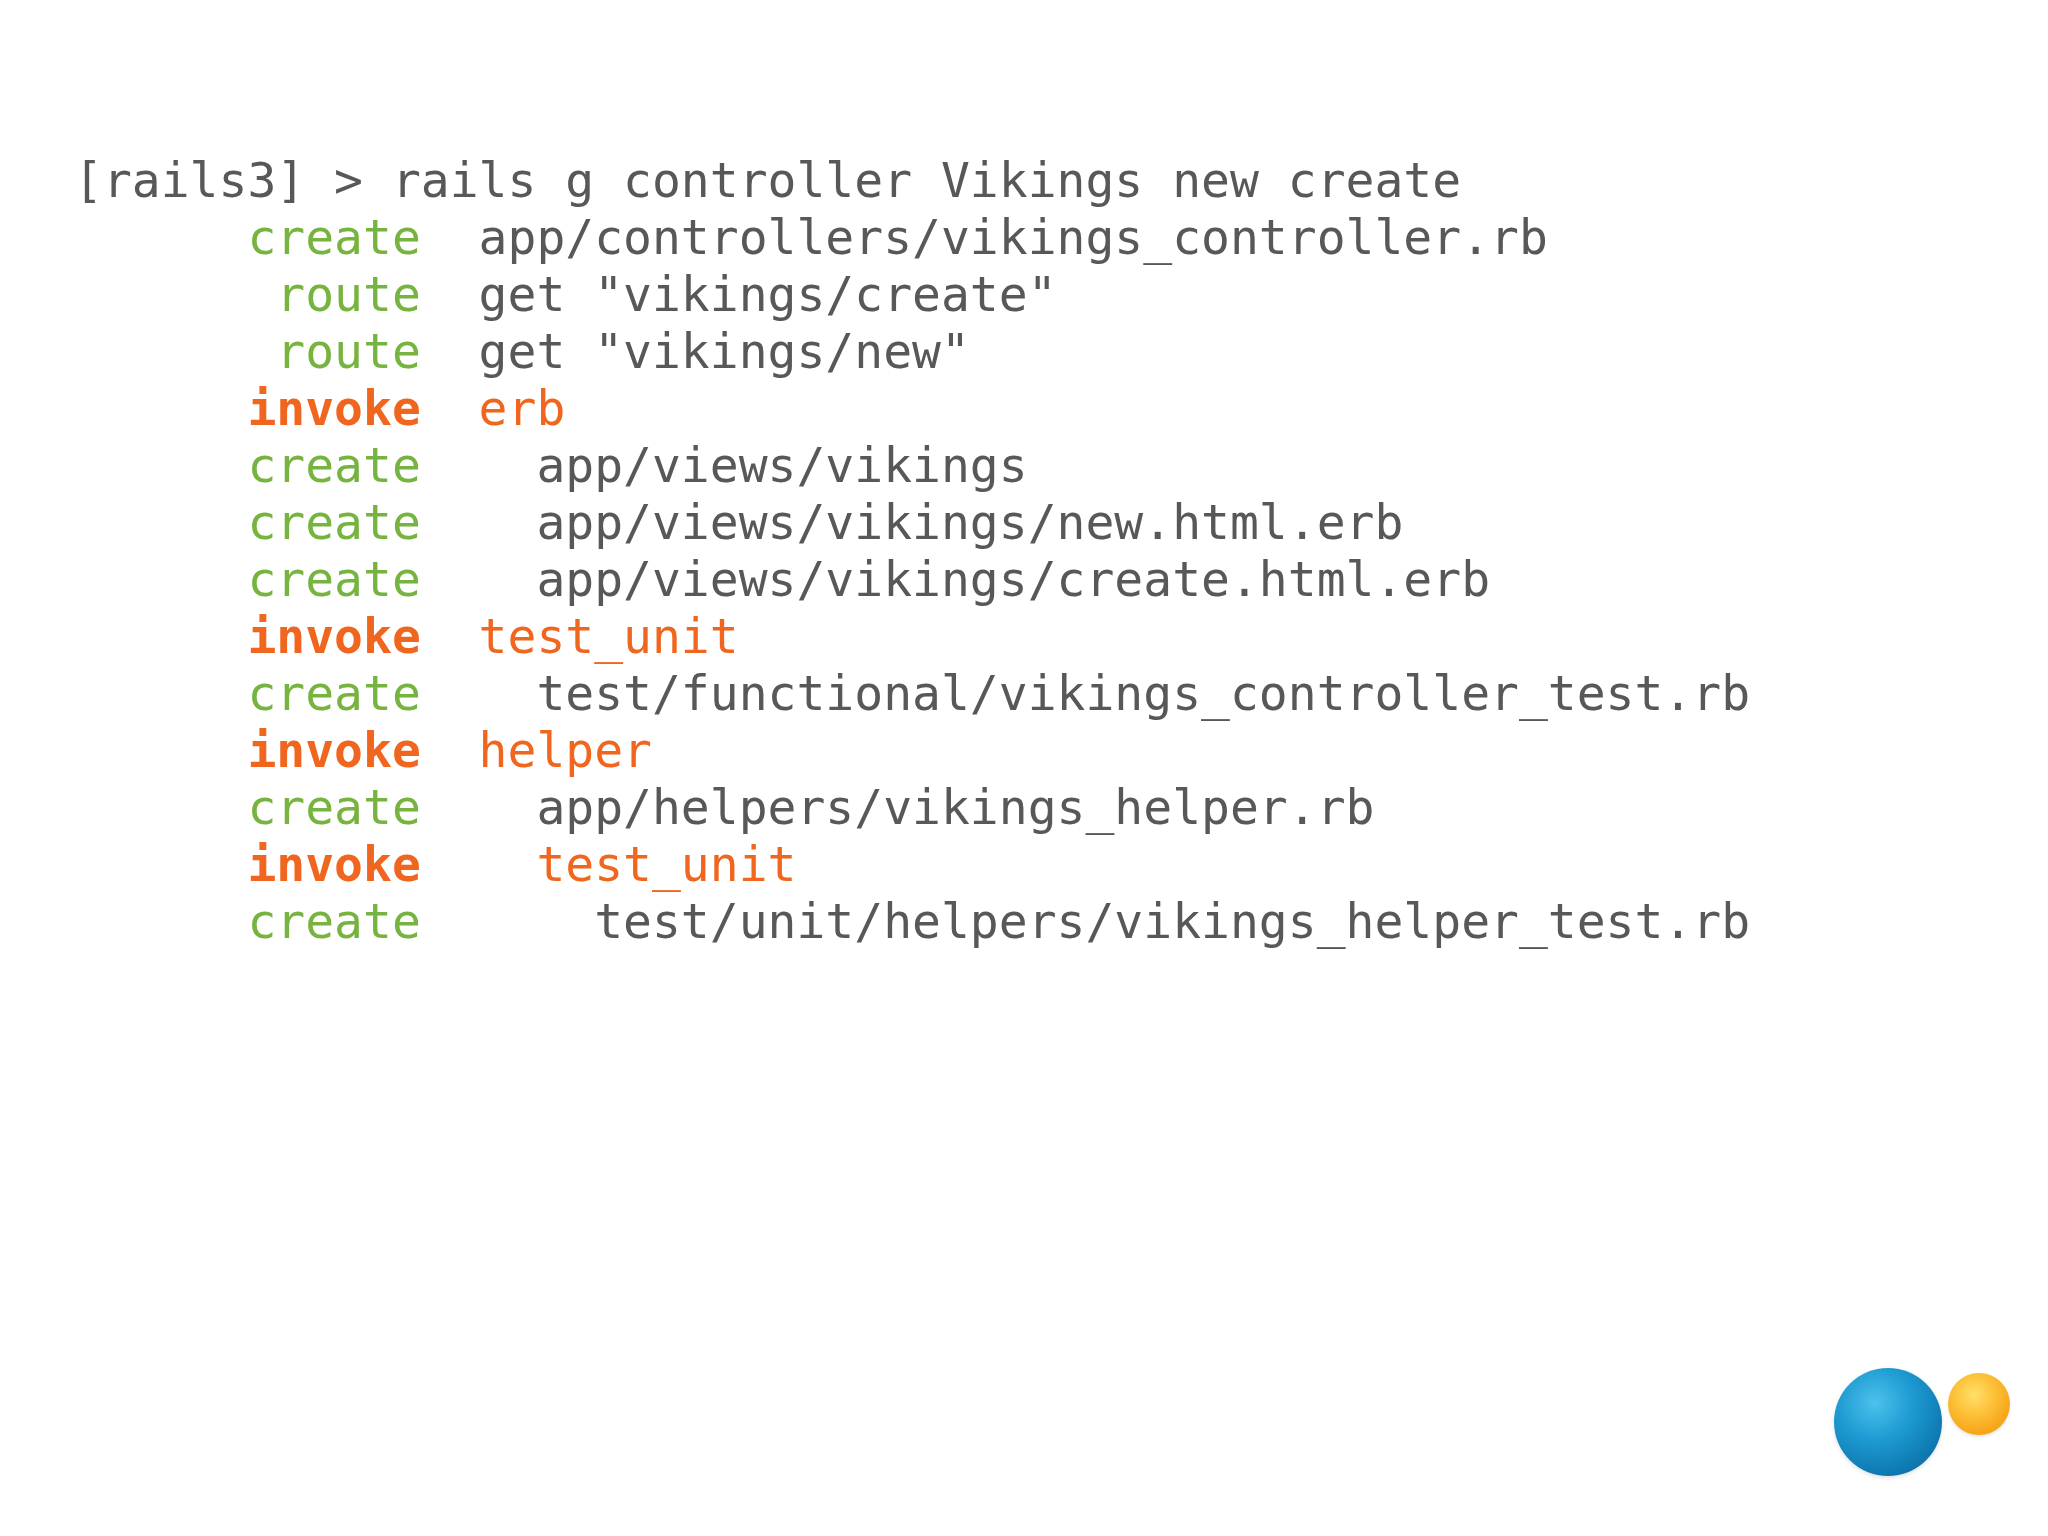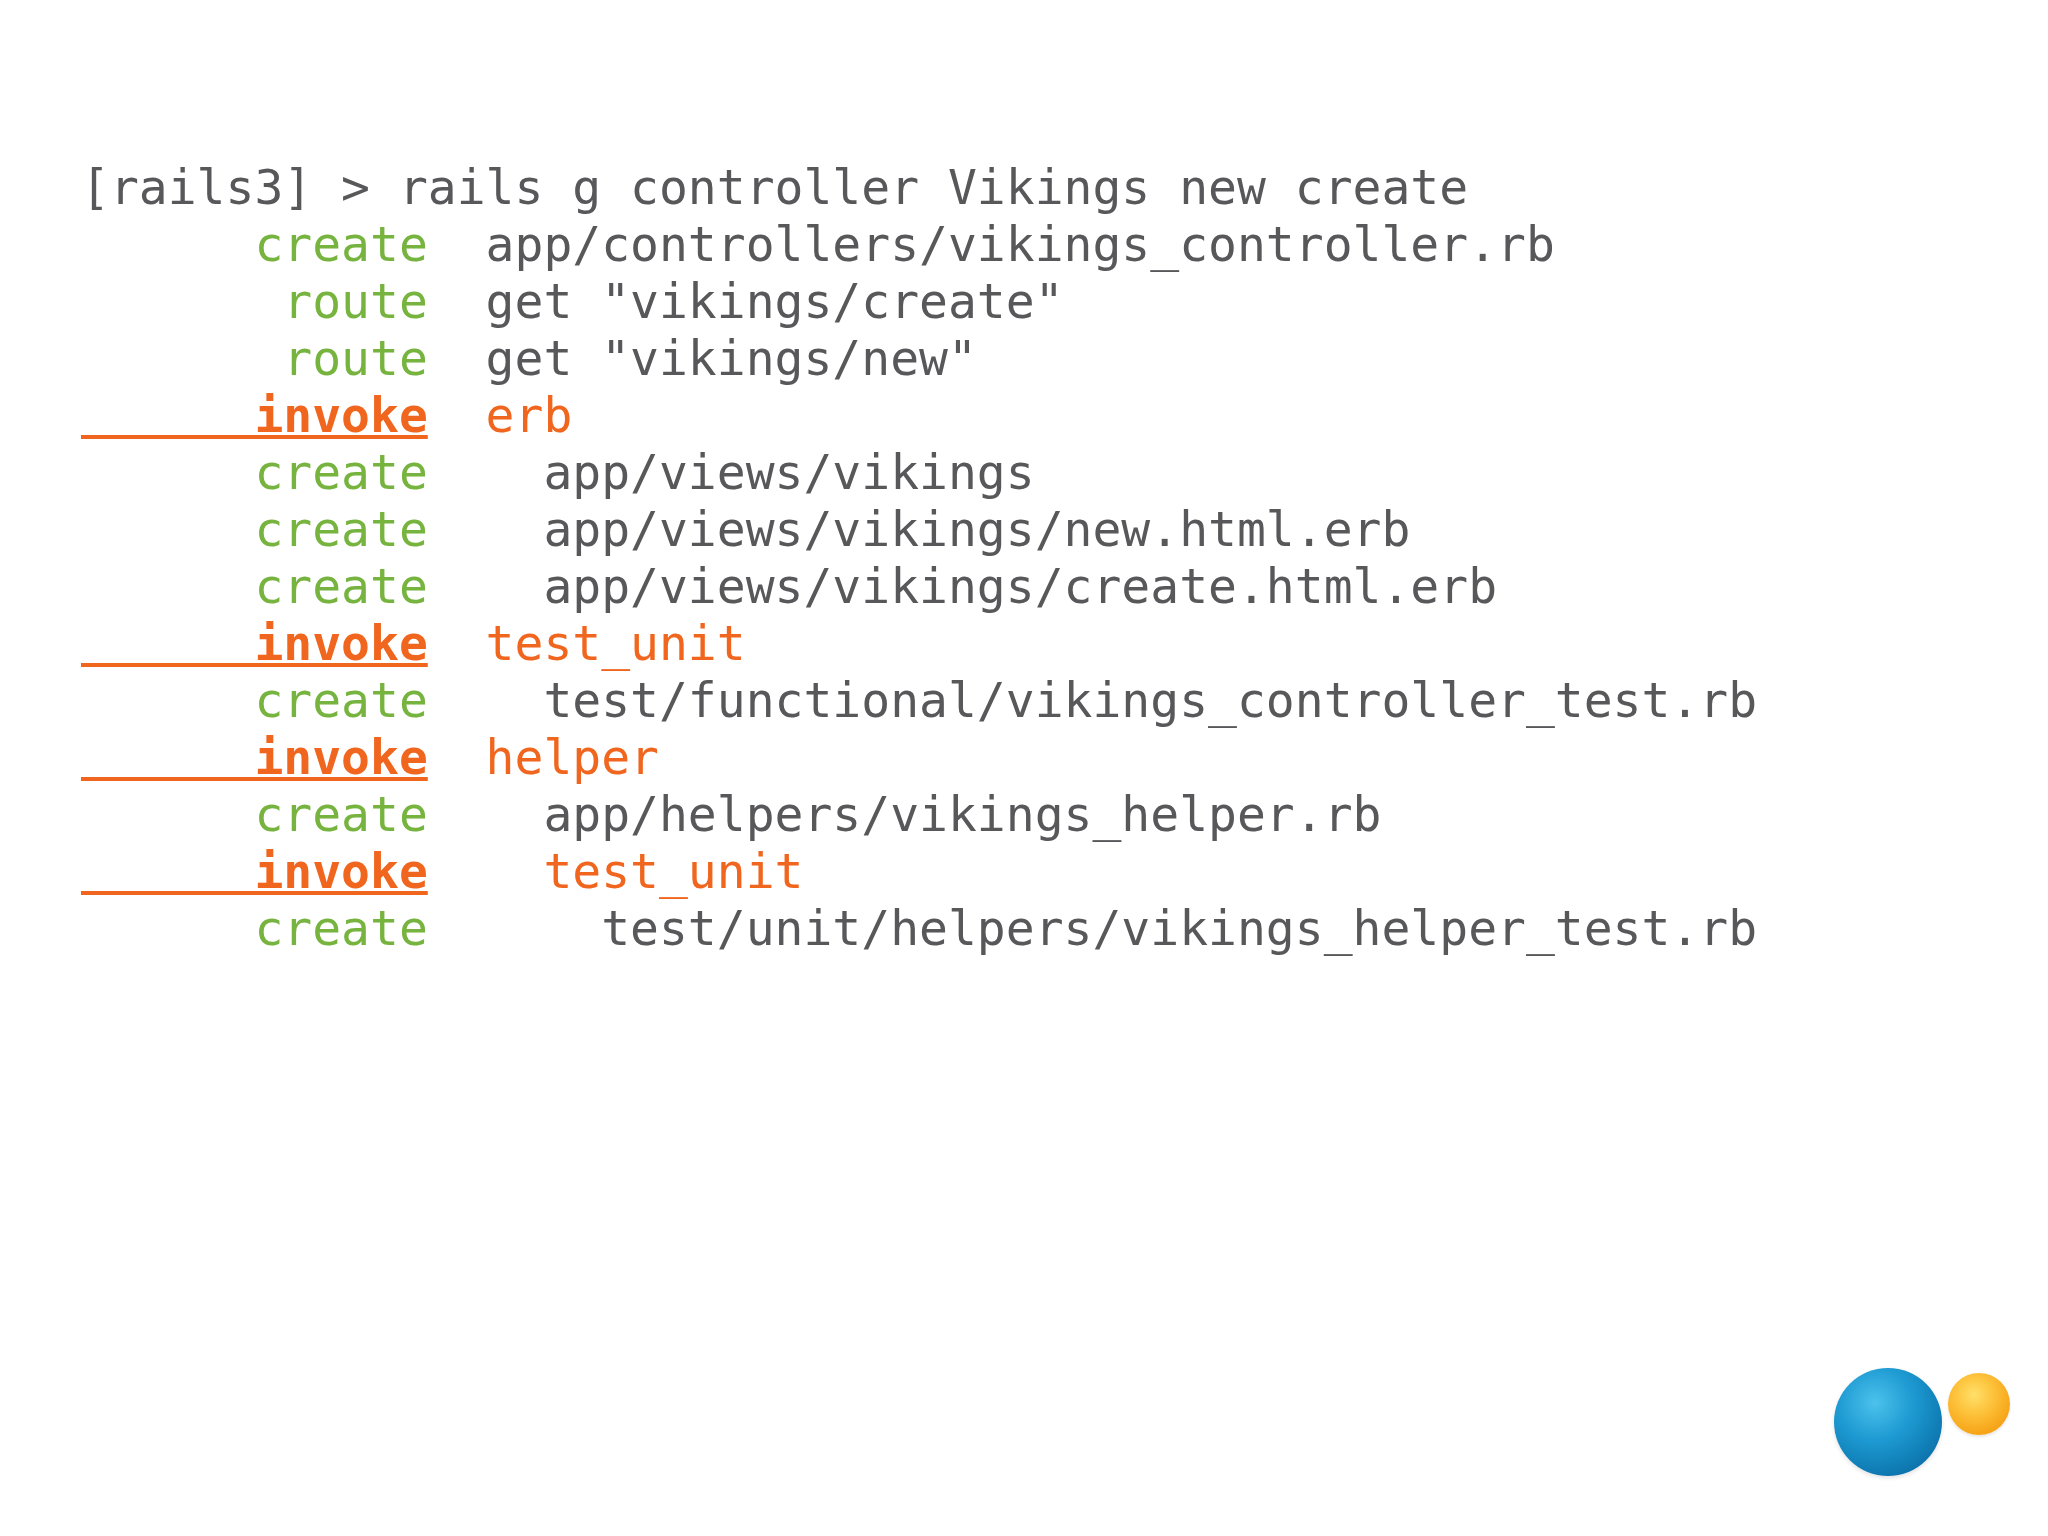--- a/index.html
+++ b/index.html
@@ -13,37 +13,36 @@
     position: relative;
     width: 2048px;
     height: 1536px;
     background: var(--bg, #ffffff);
     font-family: "DejaVu Sans Mono", "Liberation Mono", monospace;
   }
   .terminal {
     position: absolute;
     left: 74px;
     top: 152px;
-    margin: 7px;
+    margin: 0;
     font-size: 48px;
     line-height: 57px;
     white-space: pre;
     color: var(--body-gray, #58585b);
   }
   .terminal .line {
     white-space: pre;
   }
   .terminal .kw-green {
     color: var(--kw-green, #77b43f);
     font-weight: normal;
   }
   .terminal .kw-orange {
     color: var(--kw-orange, #f1661f);
     font-weight: bold;
-    text-decoration: underline;
   }
   .terminal .arg-orange {
     color: var(--kw-orange, #f1661f);
   }
   .terminal .path,
   .terminal .command {
     color: var(--body-gray, #58585b);
   }
   .logo {
     position: absolute;

